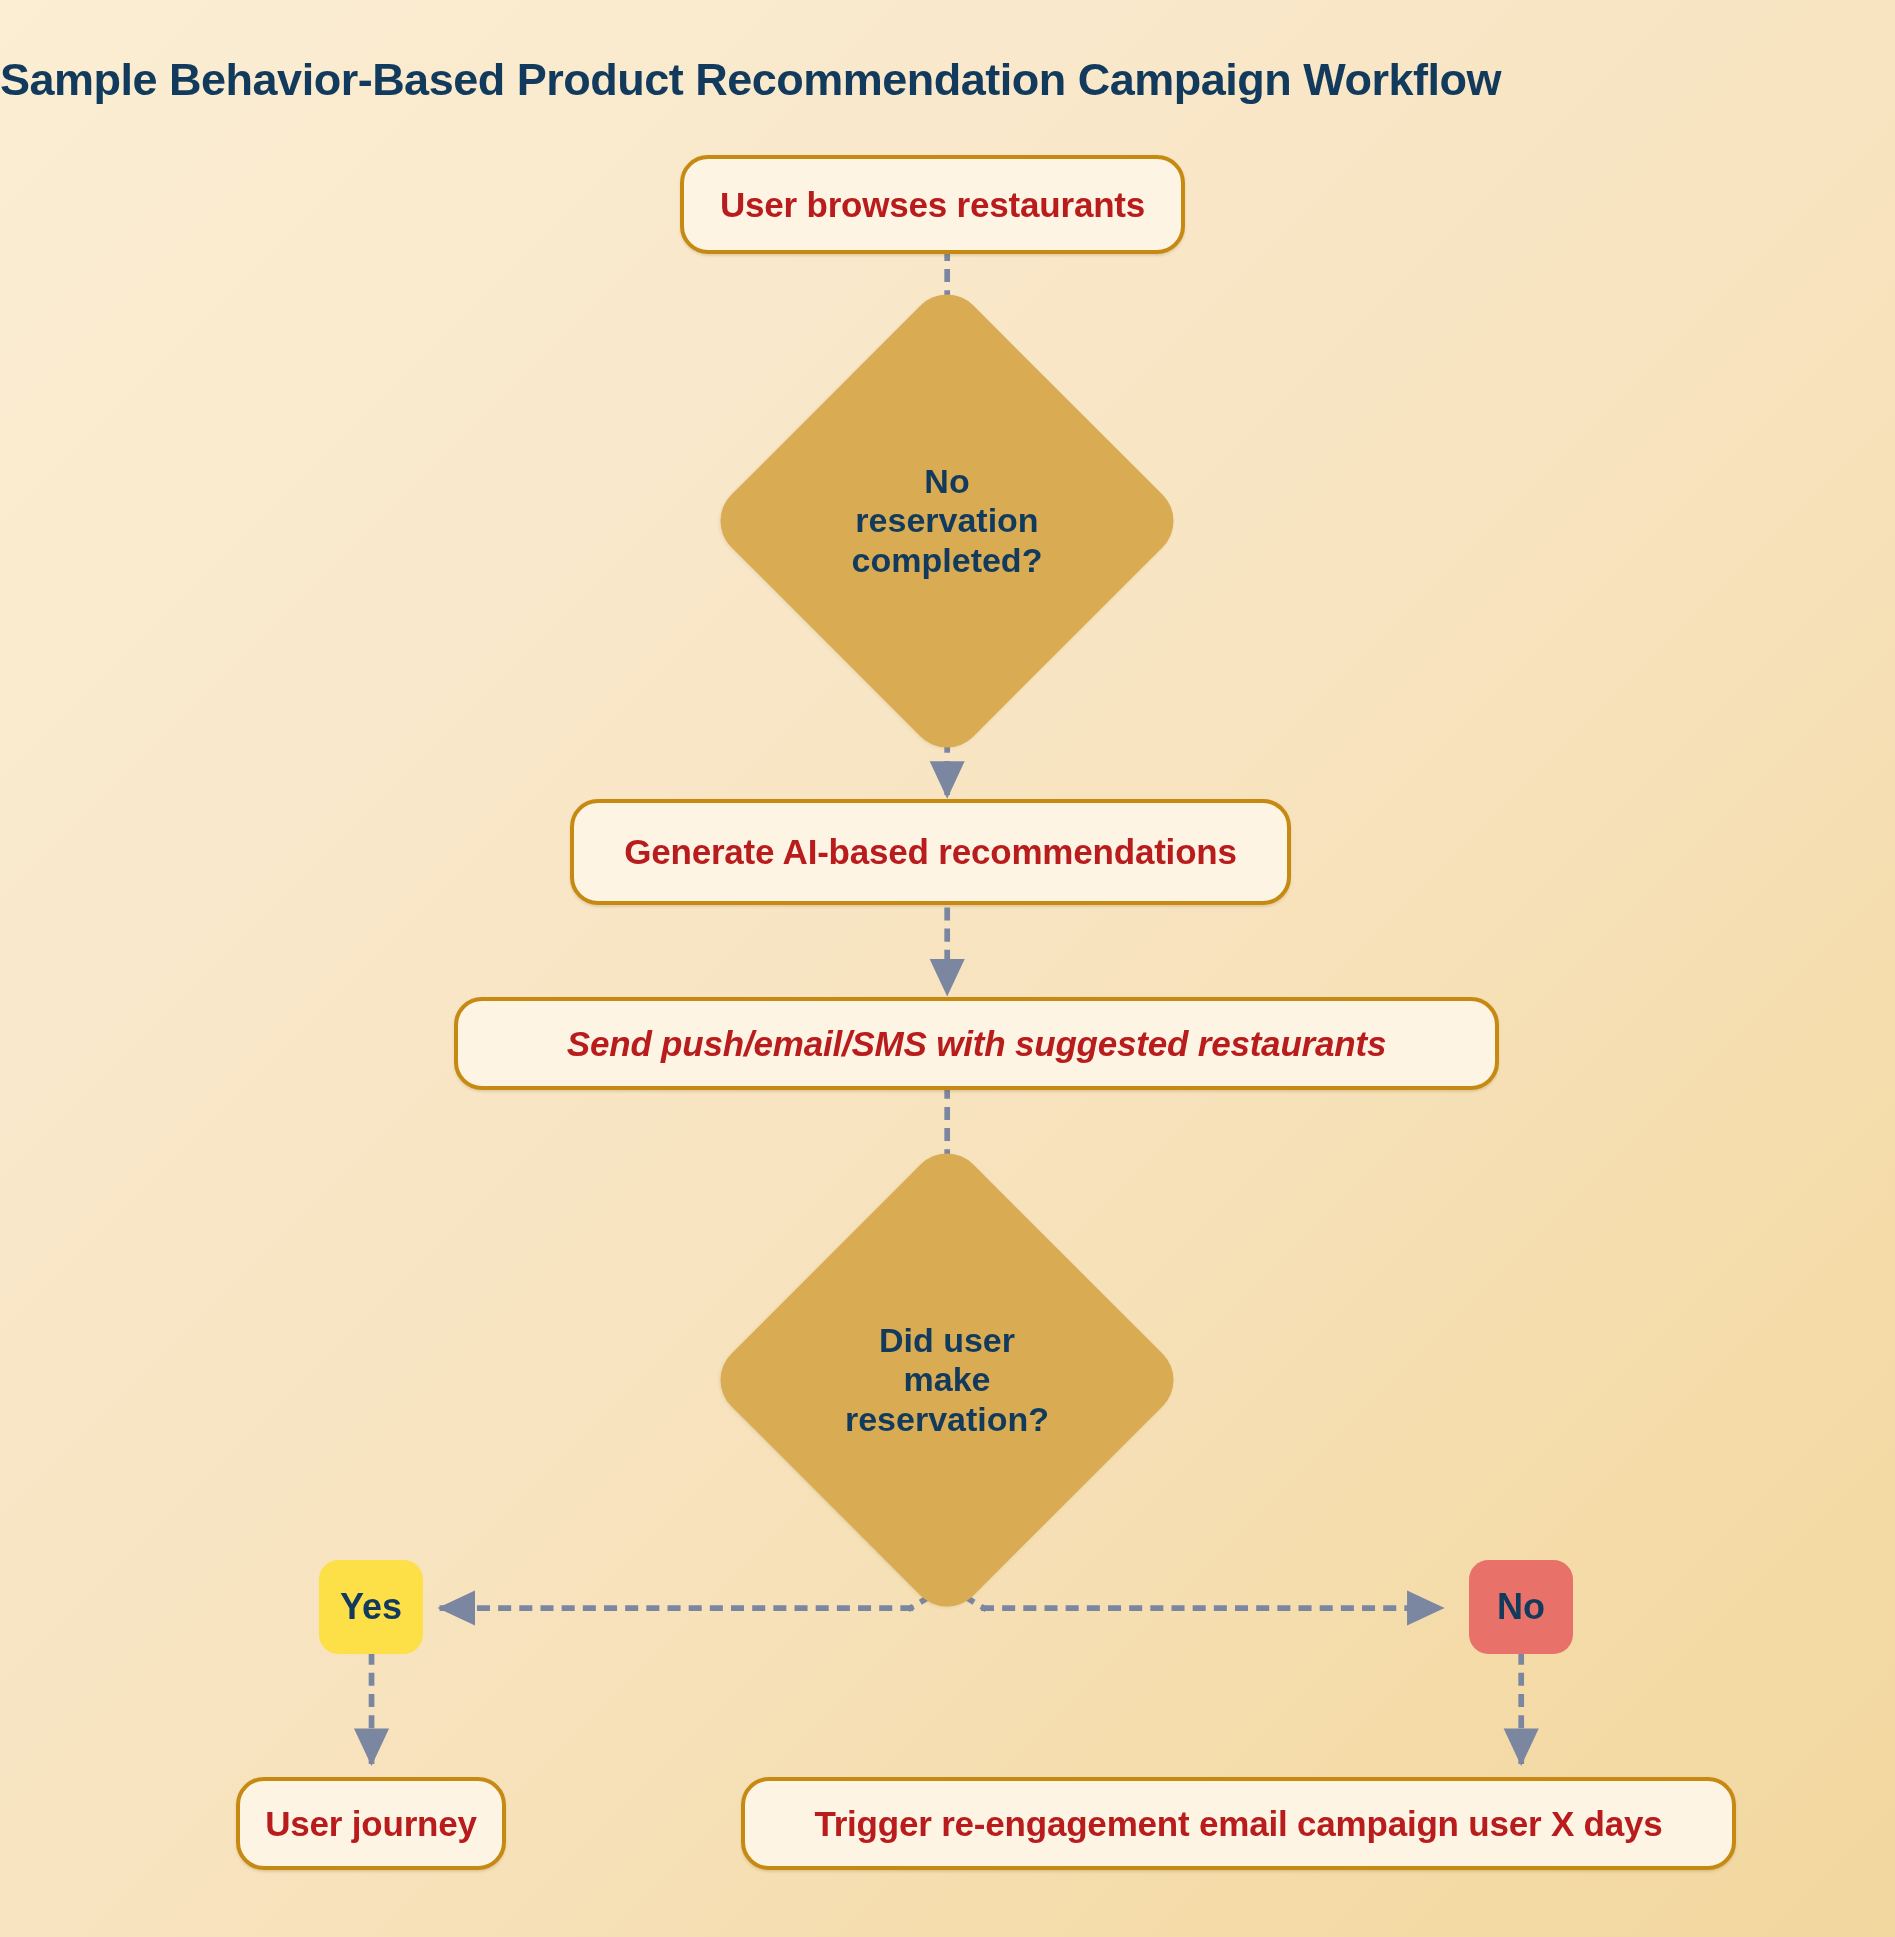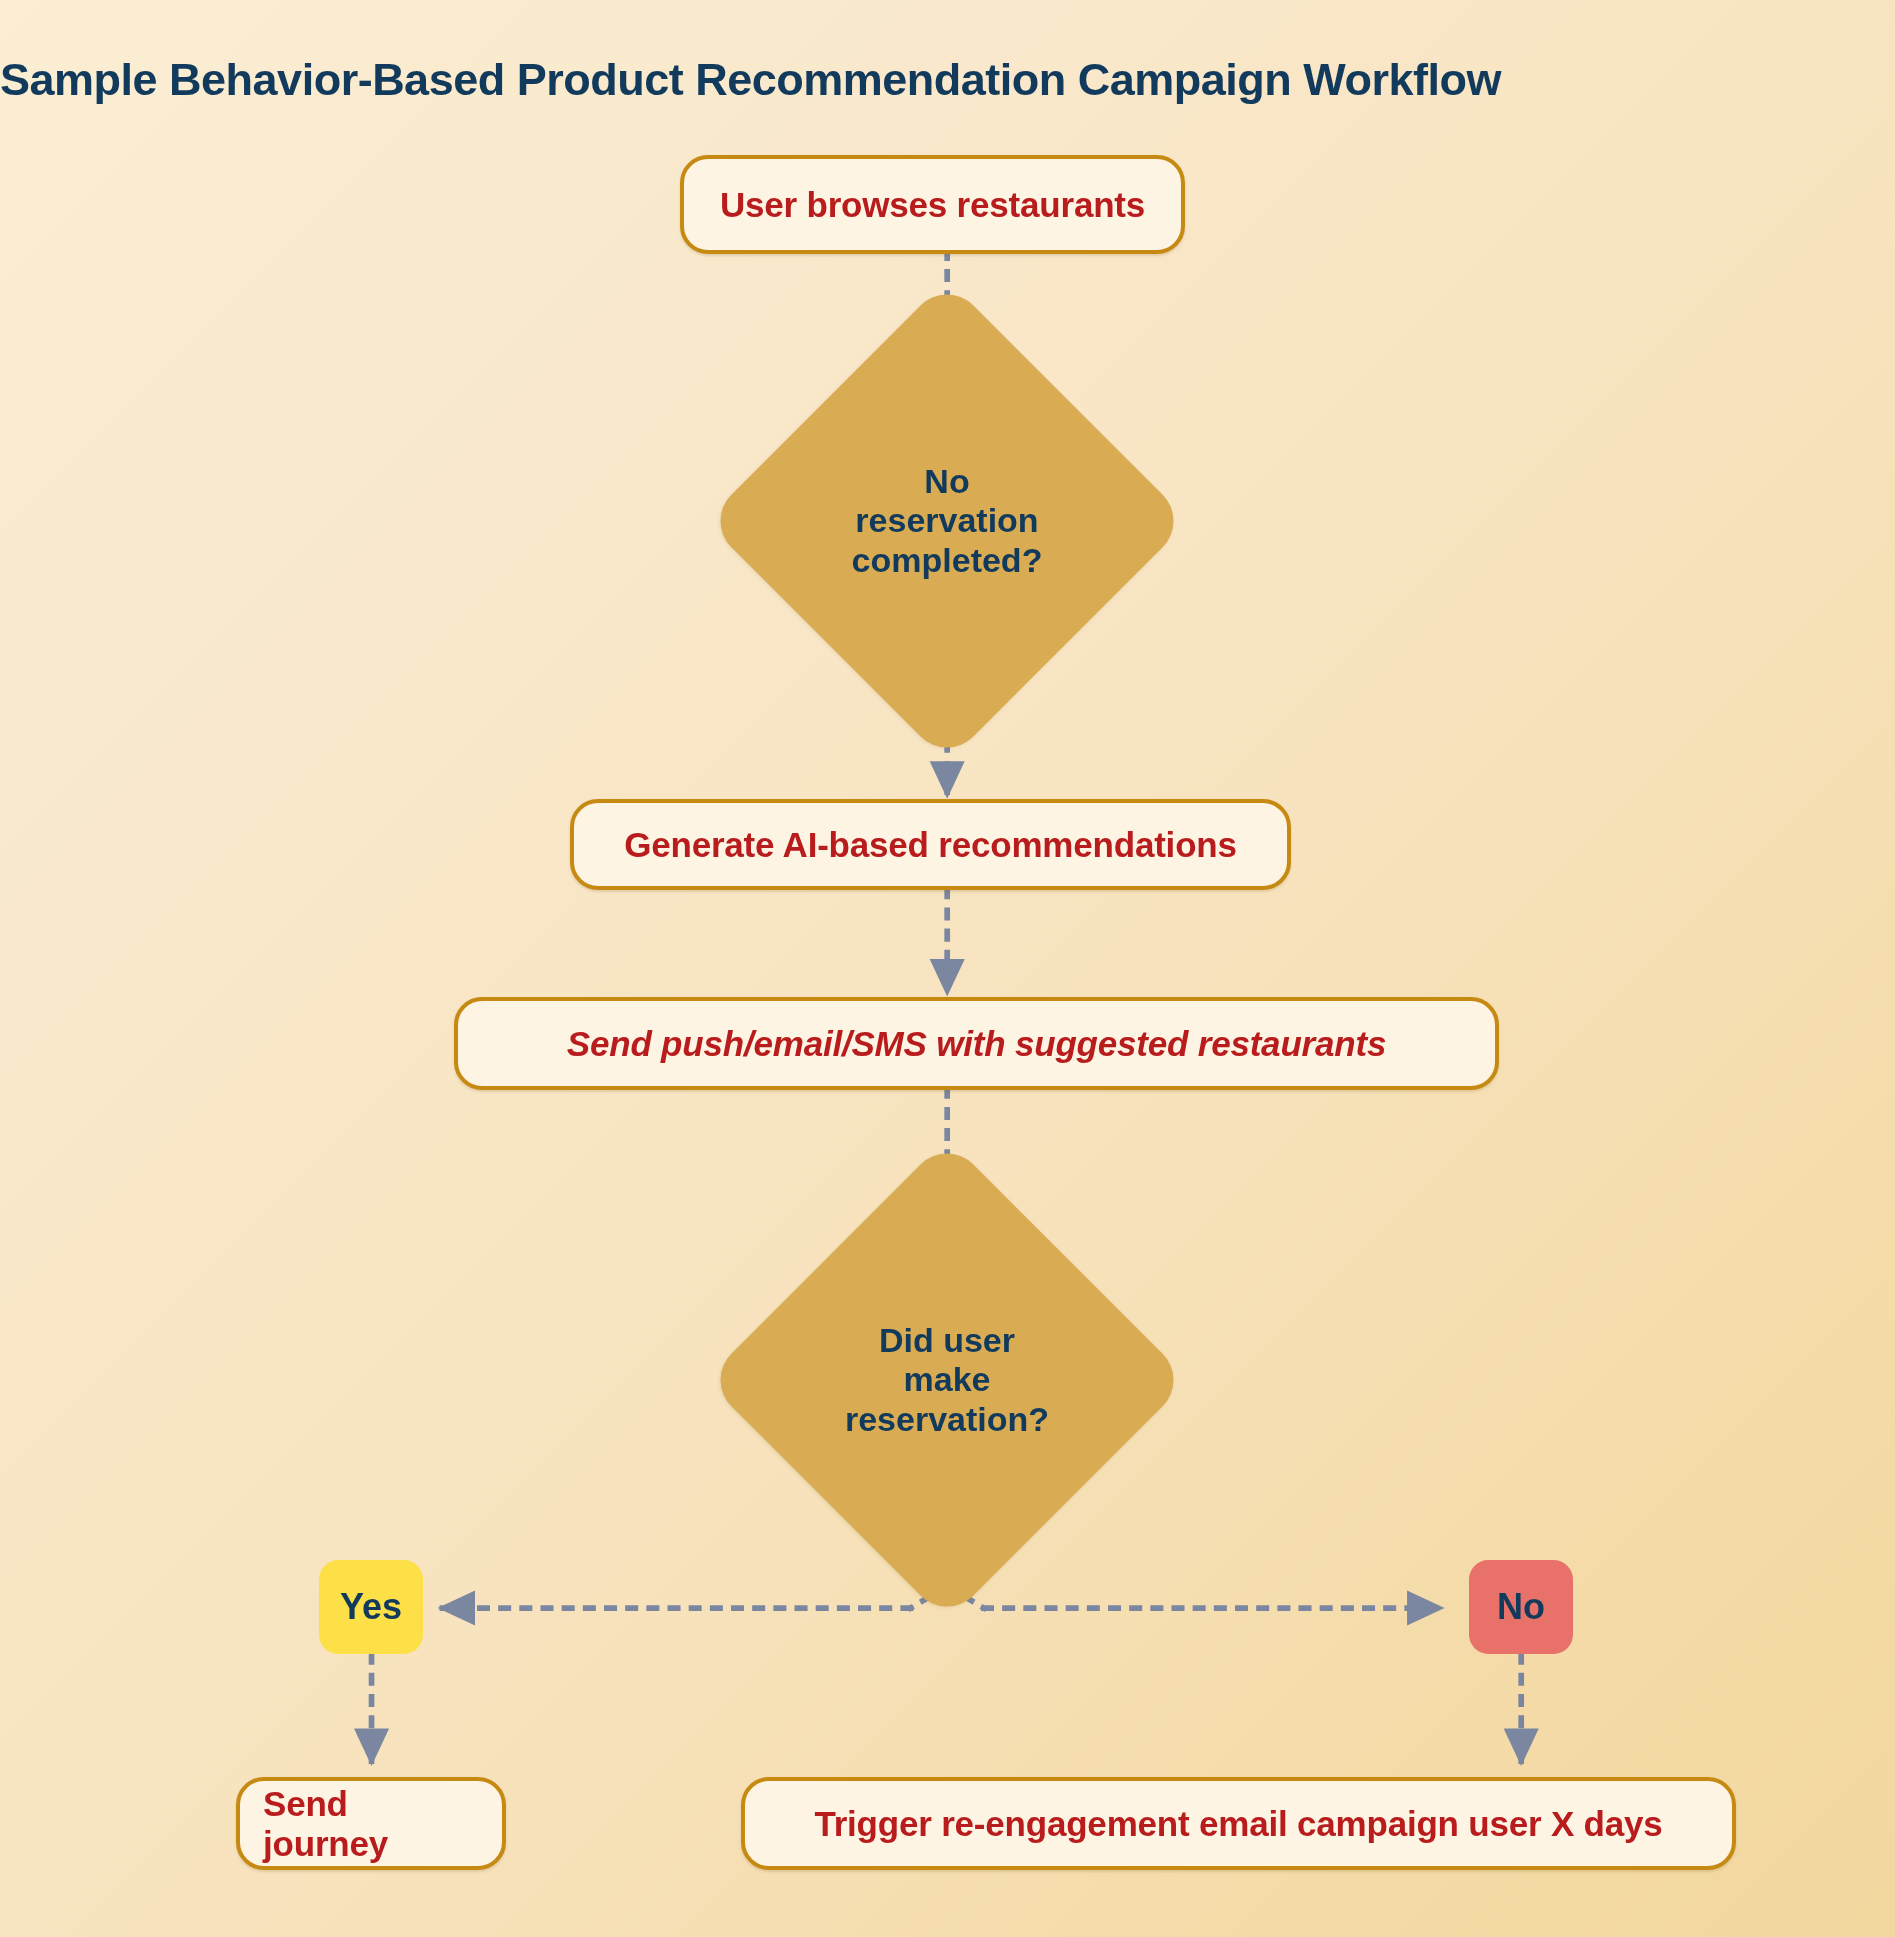--- a/index.html
+++ b/index.html
@@ -151,21 +151,21 @@
     <span>User browses restaurants</span>
   </div>
 
   <div class="diamond-wrap" style="left:776px; top:350px; width:342px; height:342px;">
     <div class="diamond-shape"></div>
     <div class="diamond-label">No
 reservation
 completed?</div>
   </div>
 
-  <div class="node-box" style="left:570px; top:799px; width:721px; height:91px;">
+  <div class="node-box" style="left:570px; top:799px; width:721px; height:106px;">
     <span>Generate AI-based recommendations</span>
   </div>
 
   <div class="node-box" style="left:454px; top:997px; width:1045px; height:93px;font-style:italic;">
     <span>Send push/email/SMS with suggested restaurants</span>
   </div>
 
   <div class="diamond-wrap" style="left:776px; top:1209px; width:342px; height:342px;">
     <div class="diamond-shape"></div>
     <div class="diamond-label">Did user
@@ -175,21 +175,21 @@
 
   <div class="badge" style="left:319px; top:1560px; width:104px; height:94px; background:#fde047;">
     <span>Yes</span>
   </div>
 
   <div class="badge" style="left:1469px; top:1560px; width:104px; height:94px; background:#e8726a;">
     <span>No</span>
   </div>
 
   <div class="node-box" style="left:236px; top:1777px; width:270px; height:93px;">
-    <span>Send journey</span>
+    <span>User journey</span>
   </div>
 
   <div class="node-box" style="left:741px; top:1777px; width:995px; height:93px;">
     <span>Trigger re-engagement email campaign user X days</span>
   </div>
 
 </div>
 
 
 </body></html>

